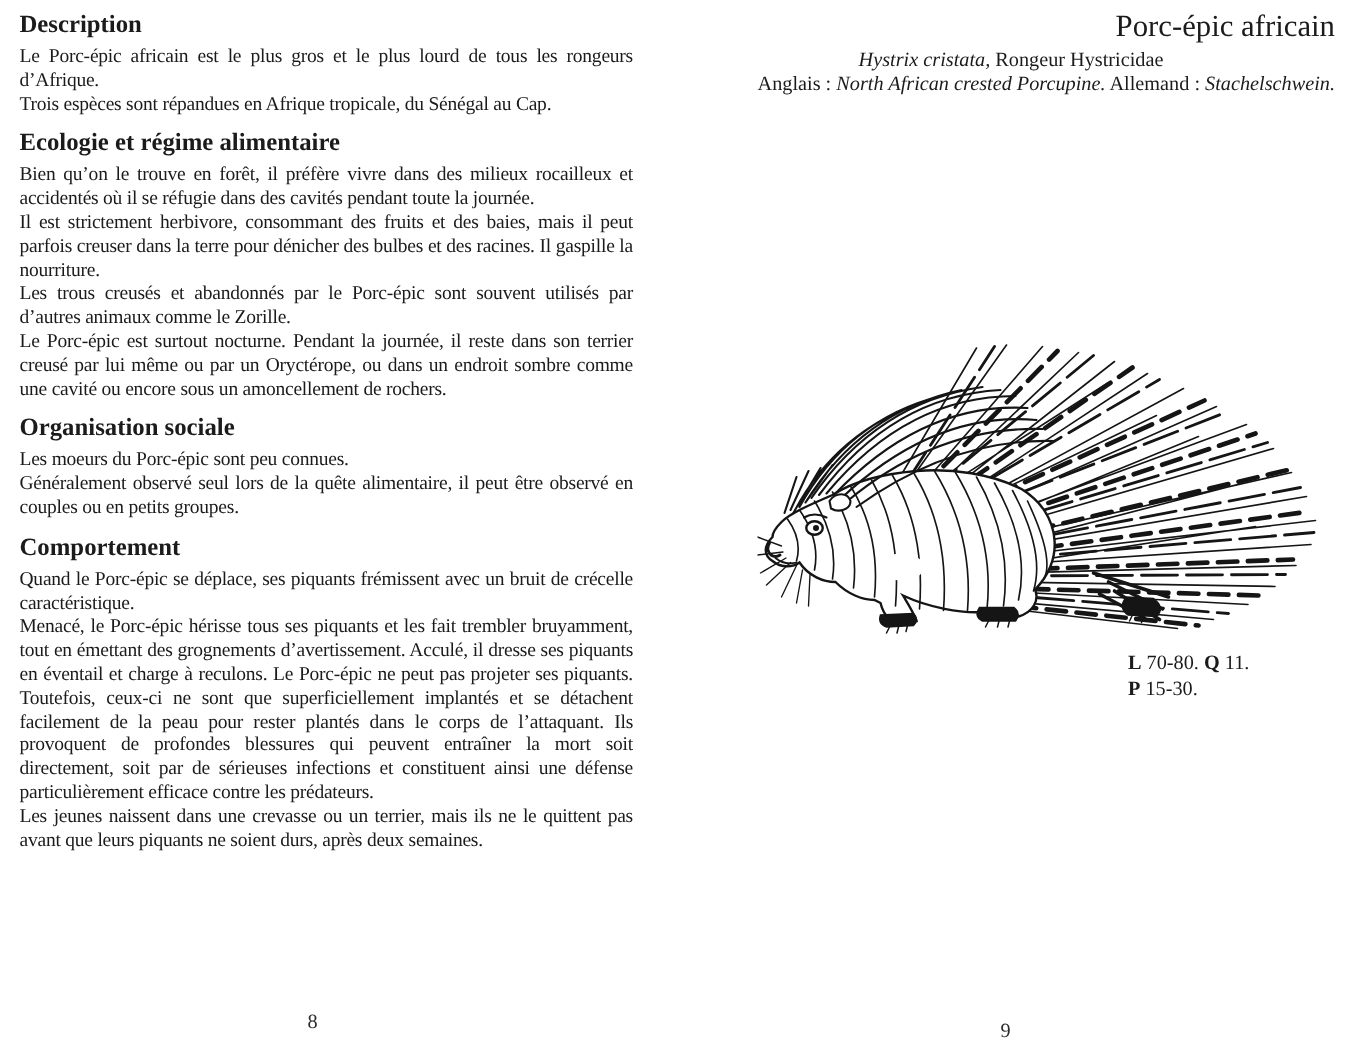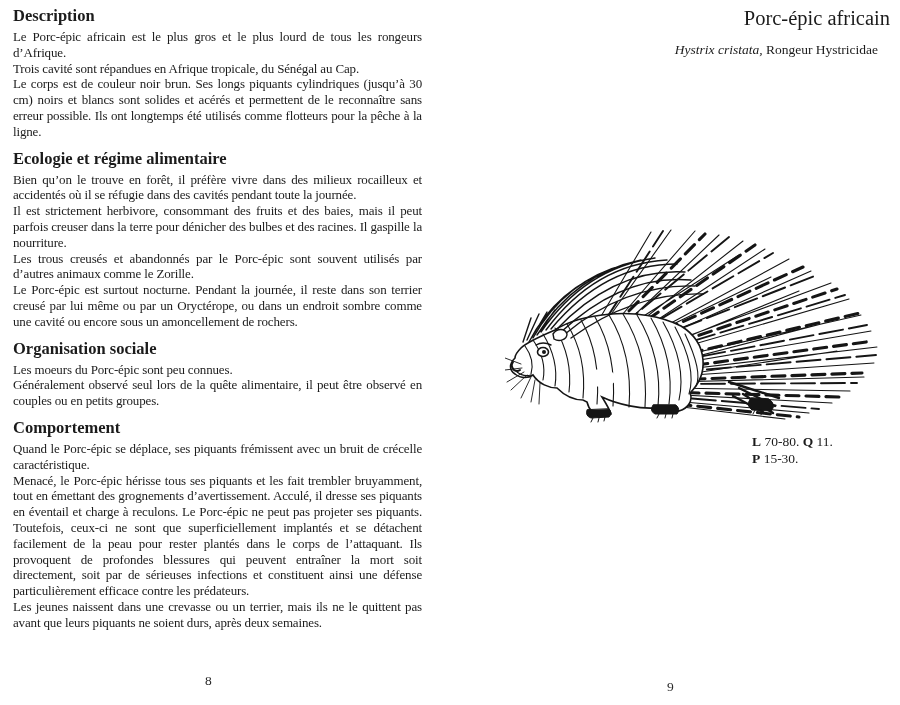--- a/index.html
+++ b/index.html
@@ -21,21 +21,21 @@
     margin:0;font-size:13px;line-height:15.8px;
     text-align:justify;letter-spacing:-0.15px;
     hyphens:auto;-webkit-hyphens:auto;
   }
 
   
   .right-header{position:absolute;left:458px;top:6px;width:432px;text-align:right;}
   .right-header h1{
     font-size:20.5px;line-height:24px;font-weight:normal;margin:0 0 2px 0;
   }
-  .species-line{font-size:13.5px;line-height:15.5px;margin:12px;}
+  .species-line{font-size:13.5px;line-height:15.5px;margin:0;text-align:center;}
   .language-line{font-size:13.5px;line-height:15.5px;margin:0;}
   .it{font-style:italic;}
 
   .illustration{position:absolute;left:505px;top:228px;width:380px;height:202px;}
   .illustration svg{display:block;width:100%;height:100%;}
 
   .measurements{
     position:absolute;left:752px;top:434px;width:150px;
     font-size:13.5px;line-height:16.5px;
   }
@@ -48,22 +48,21 @@
 </head>
 <body>
 
 <div id="canvas">
 
   <div class="left-page">
 
     <div class="section">
       <h2>Description</h2>
       <p>Le Porc-épic africain est le plus gros et le plus lourd de tous les rongeurs d’Afrique.</p>
-      <p>Trois cavité sont répandues en Afrique tropicale, du Sénégal au Cap.</p>
-      <p>Le corps est de couleur noir brun. Ses longs piquants cylindriques (jusqu’à 30 cm) noirs et blancs sont solides et acérés et permettent de le reconnaître sans erreur possible. Ils ont longtemps été utilisés comme flotteurs pour la pêche à la ligne.</p>
+      <p>Trois espèces sont répandues en Afrique tropicale, du Sénégal au Cap.</p>
     </div>
 
     <div class="section">
       <h2>Ecologie et régime alimentaire</h2>
       <p>Bien qu’on le trouve en forêt, il préfère vivre dans des milieux rocailleux et accidentés où il se réfugie dans des cavités pendant toute la journée.</p>
       <p>Il est strictement herbivore, consommant des fruits et des baies, mais il peut parfois creuser dans la terre pour dénicher des bulbes et des racines. Il gaspille la nourriture.</p>
       <p>Les trous creusés et abandonnés par le Porc-épic sont souvent utilisés par d’autres animaux comme le Zorille.</p>
       <p>Le Porc-épic est surtout nocturne. Pendant la journée, il reste dans son terrier creusé par lui même ou par un Oryctérope, ou dans un endroit sombre comme une cavité ou encore sous un amoncellement de rochers.</p>
     </div>
 
@@ -78,20 +77,21 @@
       <p>Quand le Porc-épic se déplace, ses piquants frémissent avec un bruit de crécelle caractéristique.</p>
       <p>Menacé, le Porc-épic hérisse tous ses piquants et les fait trembler bruyamment, tout en émettant des grognements d’avertissement. Acculé, il dresse ses piquants en éventail et charge à reculons. Le Porc-épic ne peut pas projeter ses piquants. Toutefois, ceux-ci ne sont que superficiellement implantés et se détachent facilement de la peau pour rester plantés dans le corps de l’attaquant. Ils provoquent de profondes blessures qui peuvent entraîner la mort soit directement, soit par de sérieuses infections et constituent ainsi une défense particulièrement efficace contre les prédateurs.</p>
       <p>Les jeunes naissent dans une crevasse ou un terrier, mais ils ne le quittent pas avant que leurs piquants ne soient durs, après deux semaines.</p>
     </div>
 
   </div>
 
   <div class="right-header">
     <h1>Porc-épic africain</h1>
     <p class="species-line"><span class="it">Hystrix cristata,</span><span> Rongeur Hystricidae</span></p>
+    <p class="language-line"><span>Anglais : </span><span class="it">North African crested Porcupine.</span><span> Allemand : </span><span class="it">Stachelschwein.</span></p>
   </div>
 
   <div class="illustration">
     <svg viewBox="0 0 380 202" xmlns="http://www.w3.org/2000/svg">
       <g stroke="#151515" fill="none" stroke-linecap="round">
 
         <path stroke-width="1.1" d="
           M95,90 L146,4 M102,92 L166,2 M110,95 L190,3 M118,98 L214,7 M126,101 L238,13
           M134,104 L260,21 M142,108 L284,31 M150,112 L306,43 M156,118 L326,55
           M162,124 L344,71 M167,130 L356,87 M171,136 L366,103 M174,142 L372,119

